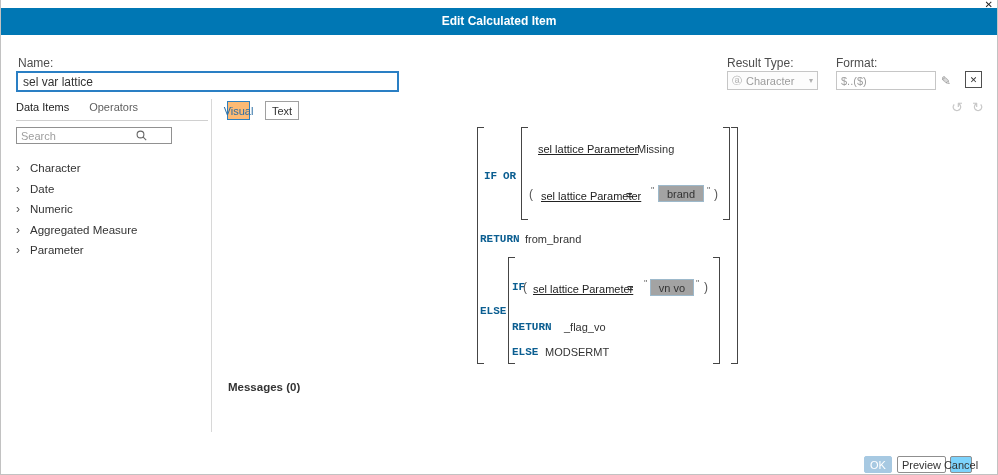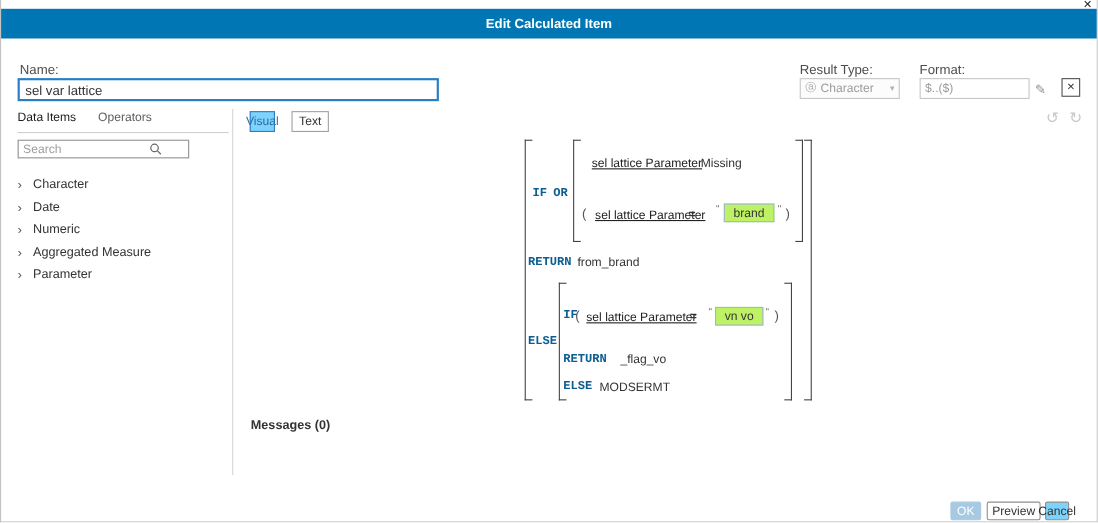--- a/index.html
+++ b/index.html
@@ -59,36 +59,36 @@
   .tree{position:absolute;left:16px;top:158px;width:190px;}
   .tree-row{height:20.5px;display:flex;align-items:center;gap:7px;cursor:pointer;}
   .chev{color:#555;font-size:12px;line-height:1;width:7px;}
   .tree-label{font-size:11.5px;color:#333;}
   .vdivider{position:absolute;left:211px;top:99px;width:1px;height:333px;background:#d8d8d8;}
   
   .mode{
     position:absolute;top:101px;height:19px;box-sizing:border-box;font-size:11px;
     display:flex;align-items:center;justify-content:center;cursor:pointer;
   }
-  .mode.visual{left:227px;width:23px;border:1px solid #2e7fbe;background:#7dd3fc;color:#2b6da3;}
+  .mode.visual{left:227px;width:23px;border:1px solid #2e7fbe;background:#fdba74;color:#2b6da3;}
   .mode.text{left:265px;width:34px;border:1px solid #a0a0a0;background:#fff;color:#333;}
   .histbtn{position:absolute;top:100px;font-size:14px;color:#c8c8c8;cursor:pointer;line-height:1;}
   #undo{left:951px;}
   #redo{left:972px;}
   
   .br{position:absolute;width:6px;}
   .br.l{border-left:1.5px solid #454545;border-top:1.5px solid #454545;border-bottom:1.5px solid #454545;}
   .br.r{border-right:1.5px solid #454545;border-top:1.5px solid #454545;border-bottom:1.5px solid #454545;}
   .kw{position:absolute;font-size:11px;font-weight:bold;color:#0b5e91;font-family:Liberation Mono, monospace;}
   .tok{position:absolute;font-size:11px;color:#333;cursor:pointer;}
   .plink{position:absolute;font-size:11px;color:#222;text-decoration:underline;cursor:pointer;white-space:nowrap;}
   .paren{position:absolute;font-size:12px;color:#555;}
   .q{position:absolute;font-size:9px;color:#666;}
   .vbox{
-    position:absolute;box-sizing:border-box;border:1px solid #9db9cb;background:#bef264;
+    position:absolute;box-sizing:border-box;border:1px solid #9db9cb;background:#a3a3a3;
     font-size:11px;color:#333;text-align:center;height:17px;padding:0;font-family:inherit;
   }
   .messages{position:absolute;left:228px;top:381px;font-size:11.5px;font-weight:bold;color:#333;cursor:pointer;}
   
   .btn{
     position:absolute;top:456px;height:17px;box-sizing:border-box;font-size:11px;
     display:flex;align-items:center;justify-content:center;border-radius:2px;cursor:pointer;
     font-family:inherit;
   }
   #ok-btn{left:864px;width:28px;background:#a7c9e2;border:1px solid #a7c9e2;color:#fff;}

